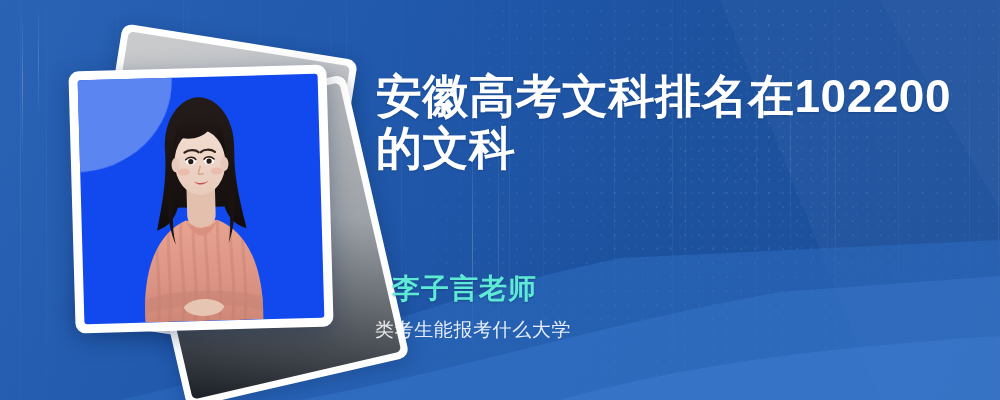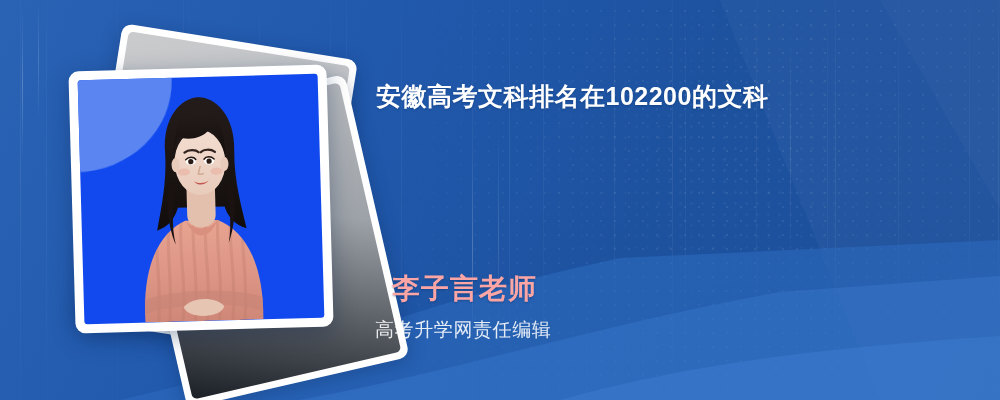--- a/index.html
+++ b/index.html
@@ -126,32 +126,32 @@
     filter: blur(.4px);
   }
   .portrait { position: absolute; left: 0; bottom: 0; width: 100%; height: 100%; }
 
   
   .title {
     position: absolute;
     left: 376px; top: 70px;
     width: 600px;
     color: #ffffff;
-    font-size: 25px;
+    font-size: 46px;
     font-weight: bold;
     line-height: 52px;
     letter-spacing: .5px;
     text-shadow: 0 1px 2px rgba(10,40,90,.35);
   }
   .title span { display: block; }
 
   .author-name {
     position: absolute;
     left: 392px; top: 270px;
-    color: #fca5a5;
+    color: #5eead4;
     font-size: 28px;
     font-weight: bold;
     letter-spacing: 1px;
     text-shadow: 0 1px 2px rgba(10,40,90,.35);
   }
   .author-role {
     position: absolute;
     left: 375px; top: 317px;
     color: rgba(255,255,255,.88);
     font-size: 19px;
@@ -274,15 +274,15 @@
         </svg>
       </div>
     </div>
   </div>
 
   <div class="title">
     <span>安徽高考文科排名在102200的文科</span>
   </div>
 
   <div class="author-name">李子言老师</div>
-  <div class="author-role">高考升学网责任编辑</div>
+  <div class="author-role">类考生能报考什么大学</div>
 
 </div>
 
 </body></html>

